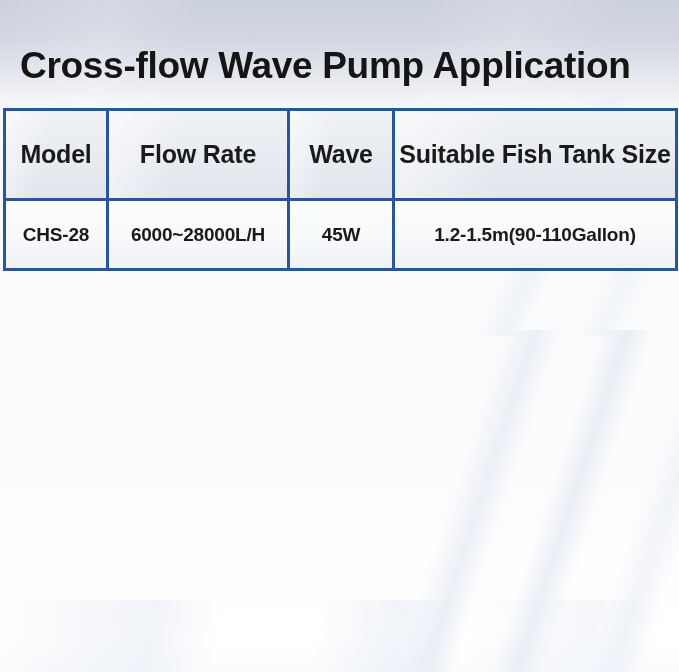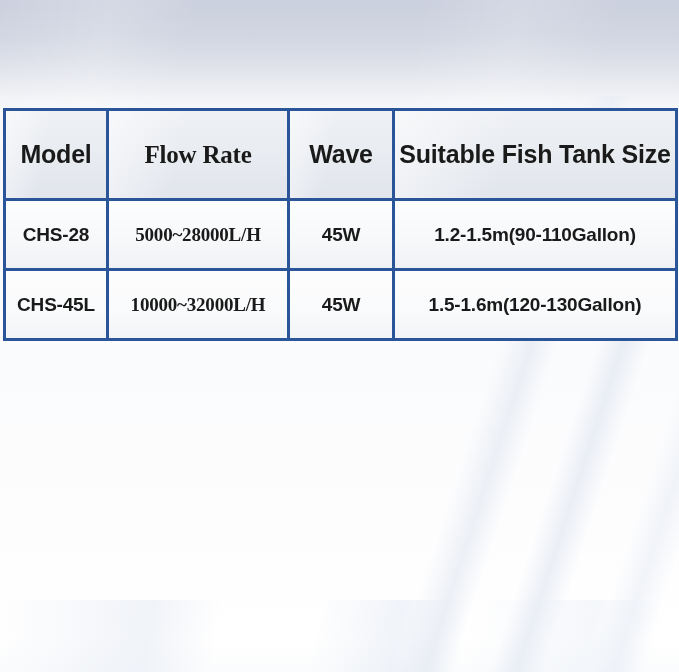--- a/index.html
+++ b/index.html
@@ -148,40 +148,41 @@
       linear-gradient(to bottom, #fdfdfe 0%, #f8f9fb 55%, #f2f4f7 100%);
   }
   tbody tr:nth-child(1) td { background: linear-gradient(to bottom,#fcfdfd 0%,#f7f8fa 60%,#eff1f5 100%); }
   tbody tr:nth-child(2) td { background: linear-gradient(to bottom,#fdfdfe 0%,#f9fafb 60%,#f2f4f7 100%); }
   tbody tr:nth-child(3) td { background: linear-gradient(to bottom,#fdfefe 0%,#fafbfc 60%,#f4f6f8 100%); }
   tbody tr:nth-child(4) td { background: linear-gradient(to bottom,#fefefe 0%,#fbfcfd 60%,#f6f7f9 100%); }
   tbody tr:nth-child(5) td { background: linear-gradient(to bottom,#fefeff 0%,#fcfdfe 60%,#f8f9fb 100%); }
   tbody tr:nth-child(6) td { background: linear-gradient(to bottom,#ffffff 0%,#fdfdfe 60%,#f9fafc 100%); }
 
   td.col-model, th.col-model { width: 100px; }
-  td.col-flow,  th.col-flow  { width: 178px; font-family: Liberation Serif, serif; }
+  td.col-flow,  th.col-flow  { width: 178px; }
   td.col-power, th.col-power { width: 102px; }
   td.col-tank,  th.col-tank  { width: 280px; margin-top: 36px; }
 
   .cell-inner {
     position: relative;
     z-index: 2;
     display: block;
   }
 </style>
 </head>
 <body>
 
 <div id="page">
 
   <div class="topsheen"></div>
   <div class="swoosh swoosh-c"></div>
   <div class="swoosh swoosh-a"></div>
   <div class="swoosh swoosh-b"></div>
 
+  <div id="title">Cross-flow Wave Pump Application</div>
 
   <table id="spec-table">
     <thead>
       <tr>
         <th class="col-model">
           <span class="cell-inner">Model</span>
         </th>
         <th class="col-flow">
           <span class="cell-inner">Flow Rate</span>
         </th>
@@ -192,39 +193,25 @@
           <span class="cell-inner">Suitable Fish Tank Size</span>
         </th>
       </tr>
     </thead>
     <tbody>
       <tr>
         <td class="col-model">
             <span class="cell-inner">CHS-28</span>
           </td>
         <td class="col-flow">
-            <span class="cell-inner">5000~28000L/H</span>
+            <span class="cell-inner">6000~28000L/H</span>
           </td>
         <td class="col-power">
             <span class="cell-inner">45W</span>
           </td>
         <td class="col-tank">
             <span class="cell-inner">1.2-1.5m(90-110Gallon)</span>
-          </td>
-      </tr>
-      <tr>
-        <td class="col-model">
-            <span class="cell-inner">CHS-45L</span>
-          </td>
-        <td class="col-flow">
-            <span class="cell-inner">10000~32000L/H</span>
-          </td>
-        <td class="col-power">
-            <span class="cell-inner">45W</span>
-          </td>
-        <td class="col-tank">
-            <span class="cell-inner">1.5-1.6m(120-130Gallon)</span>
           </td>
       </tr>
     </tbody>
   </table>
 
 </div>
 
 </body></html>

